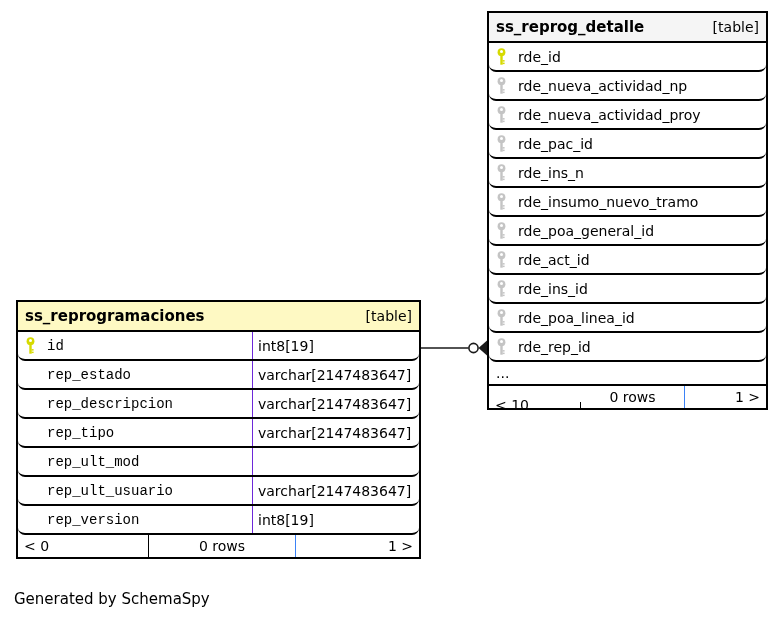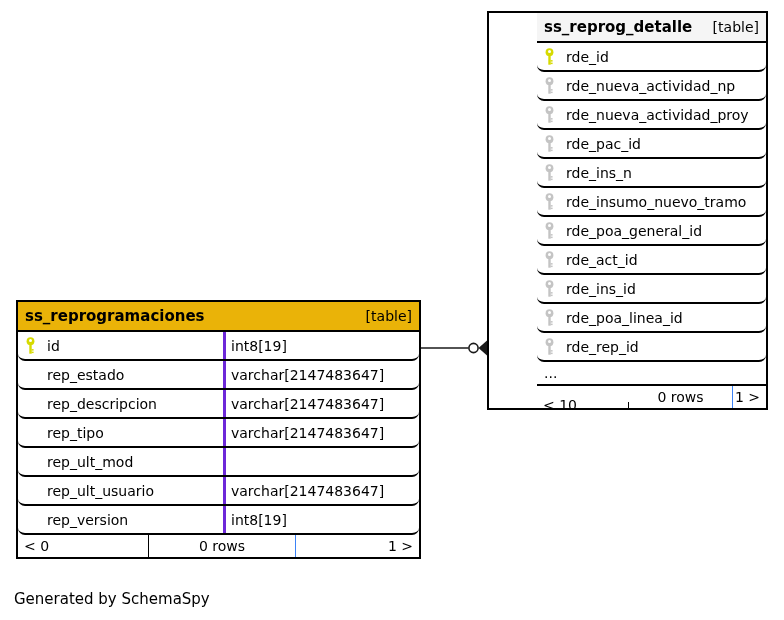--- a/index.html
+++ b/index.html
@@ -11,21 +11,21 @@
     overflow: hidden;
     color: #000;
   }
   .db-table {
     position: absolute;
     border: 2px solid #000;
     background: #fff;
     box-sizing: border-box;
   }
   #table-main   { left: 16px;  top: 300px; width: 405px; }
-  #table-detail { left: 487px; top: 11px;  width: 281px; padding-left: 48px; }
+  #table-detail { left: 487px; top: 11px;  width: 281px; }
 
   .tbl-header {
     height: 28px;
     border-bottom: 2px solid #000;
     display: flex; align-items: center; justify-content: space-between;
     padding: 0 7px;
   }
   .tbl-name  { font-weight: bold; font-size: 15px; white-space: nowrap; }
   .tbl-badge { font-size: 14px; white-space: nowrap; }
 
@@ -39,22 +39,23 @@
   }
   .cell-left {
     display: flex; align-items: center;
     padding-left: 7px;
     box-sizing: border-box;
     flex: 1;
     min-width: 0;
   }
   .with-types .cell-left {
     flex: none;
-    width: 208px;
-    border-right: 3px solid #6d28d9;
+    width: 235px;
+    border-right: 1px solid #6d28d9;
+    font-family: Liberation Mono, monospace;
   }
   .cell-right {
     display: flex; align-items: center;
     padding-left: 5px;
     flex: 1;
     min-width: 0;
   }
   .key-icon {
     width: 12px; margin-right: 10px;
     display: inline-flex; align-items: center; justify-content: flex-start;
@@ -263,21 +264,21 @@
       </div>
     <div class="tbl-ellipsis">...</div>
     <div class="tbl-footer">
       <span class="f-cell f-left">&lt; 10</span>
       <span class="f-cell f-center">0 rows</span>
       <span class="f-cell f-right">1 &gt;</span>
     </div>
   </div>
 
   <div id="table-main" class="db-table with-types">
-    <div class="tbl-header" style="background: #eab308; gap: 12px;">
+    <div class="tbl-header" style="background: #fef9c3; gap: 12px;">
       <span class="tbl-name">ss_reprogramaciones</span>
       <span class="tbl-badge">[table]</span>
     </div>
     <div>
         <div class="tbl-row">
           <span class="cell-left">
             <span class="key-icon">
               <svg width="11" height="17" viewBox="0 0 11 17">
                 <circle cx="5.5" cy="4.2" r="3.9" fill="#d6da00"></circle>
                 <circle cx="5.5" cy="3.6" r="1.5" fill="#ffffff"></circle>

